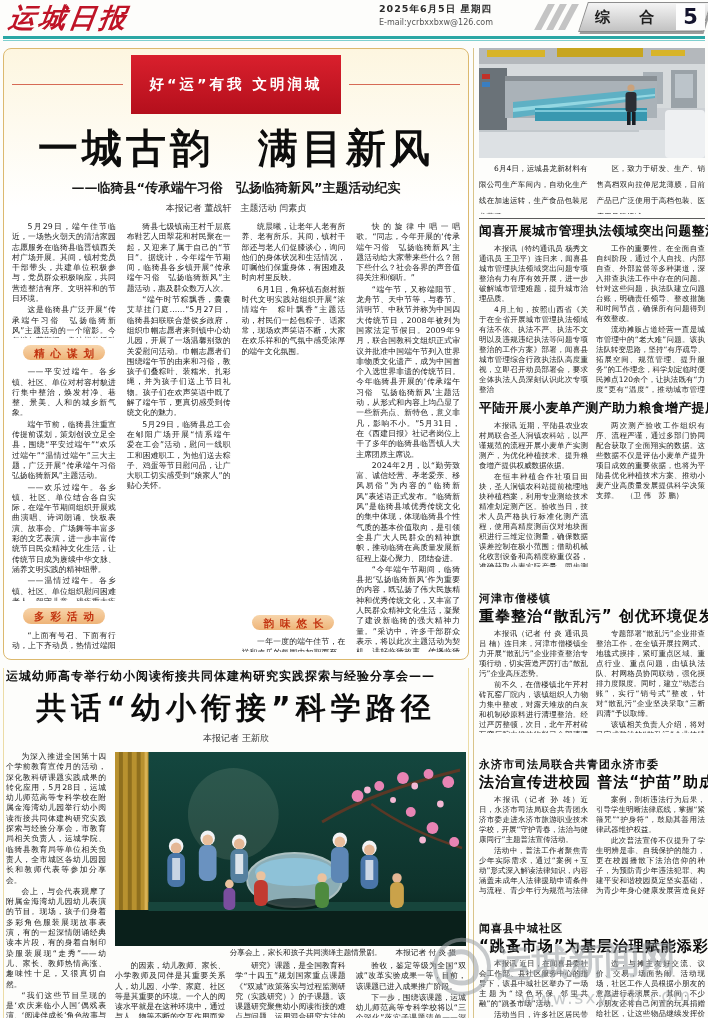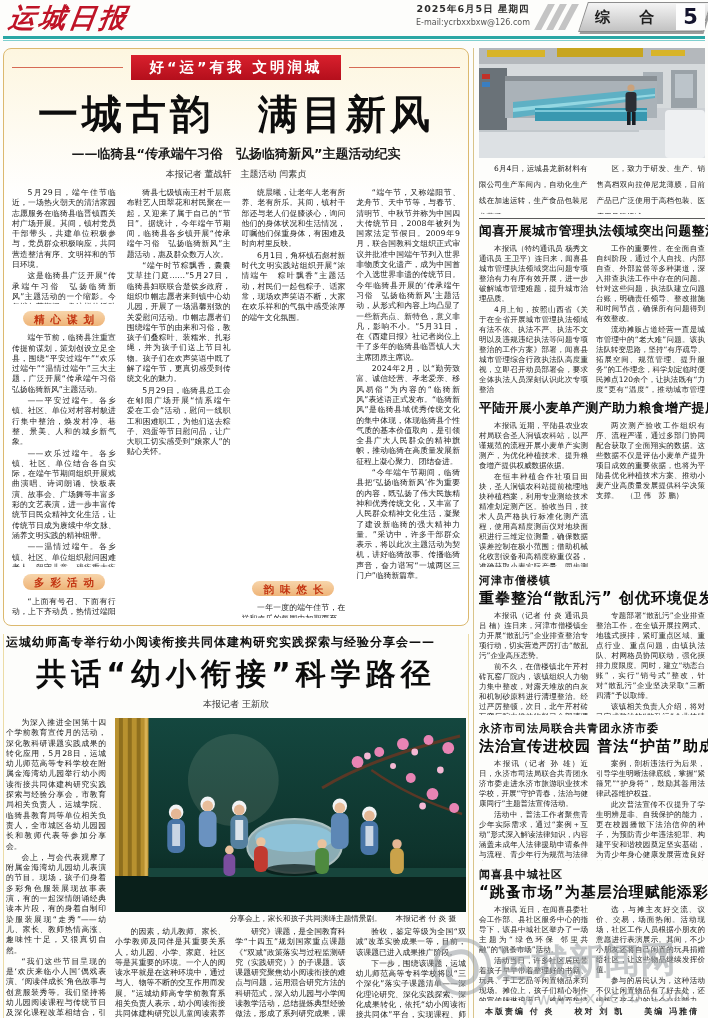--- a/index.html
+++ b/index.html
@@ -6,21 +6,21 @@
   html,body { width:708px; }
   body { height:1018px; position:relative; background:#fdfdfb; overflow:hidden;
          font-family:"DejaVu Sans", sans-serif; color:#151515; }
   .page { width:708px; height:1018px; position:relative; padding:0 3px; }
 
   
   .masthead { position:relative; height:36px; }
   .logo { position:absolute; left:6px; top:0; font-family:"DejaVu Serif", serif;
           font-style:italic; font-weight:bold; font-size:27px; color:#bf1427;
           letter-spacing:3px; transform:skewX(-8deg); }
-  .mast-mid { position:absolute; left:400px; top:3px; width:140px; text-align:center; }
+  .mast-mid { position:absolute; left:376px; top:3px; width:140px; }
   .mast-date { font-size:9.5px; font-weight:bold; color:#2b2b2b; letter-spacing:1px; }
   .mast-email { font-size:8px; color:#555; margin-top:2px; }
   .slashes { position:absolute; left:538px; top:4px; display:flex; gap:5px; }
   .slash { width:7px; height:26px; background:#c4c4c4; transform:skewX(-28deg); }
   .section-box { position:absolute; left:580px; top:2px; width:124px; height:30px;
                  transform:skewX(-18deg); background:linear-gradient(180deg,#f4f4f4,#c2c2c2);
                  border:1px solid #8d8d8d; box-shadow:2px 2px 0 #9d9d9d; }
   .section-inner { transform:skewX(18deg); height:100%; display:flex; align-items:center;
                    justify-content:center; gap:10px; }
   .section-label { font-size:15px; font-weight:bold; color:#1d1d1d; letter-spacing:12px; padding-left:10px;}
@@ -34,21 +34,21 @@
   .left-region { width:466px; }
   .v-divider { width:1px; background:#d9c48a; margin:0 5px 0 4px; }
   .right-region { width:226px; }
 
   
   .feature-box { border:1px solid #dcb96f; border-radius:8px; padding:5px 8px 7px;
                  background:linear-gradient(180deg,#fdf6e0 0%, #ffffff 26%); }
   .banner-row { display:flex; align-items:center; gap:8px; margin-top:1px; }
   .banner-row::before, .banner-row::after { content:""; flex:1; height:1px; background:#d66a55; }
   .banner { background:linear-gradient(180deg,#d9202d,#b40f1c); color:#fff; font-weight:bold;
-            font-size:14.5px; letter-spacing:3px; padding:3px 18px; }
+            font-size:14.5px; letter-spacing:3px; padding:20px 18px; }
   .f-headline { text-align:center; font-size:40px; font-weight:900; letter-spacing:4px;
                 color:#0d0d0d; margin:7px 0 3px; white-space:nowrap; }
   .f-subhead { text-align:center; font-size:13px; font-weight:bold; color:#1a1a1a; }
   .f-byline { text-align:center; font-size:9px; color:#333; margin:5px 0 7px; }
   .fcols { display:flex; gap:11px; height:430px; overflow:hidden; }
   .fcol { flex:1; overflow:hidden; }
   .bodytext { font-size:7.8px; line-height:10.3px; text-align:justify; color:#1c1c1c; }
   .bodytext p { text-indent:2em; margin-bottom:1px; }
   .clip { overflow:hidden; }
   .h116 { height:116px; } .h234 { height:234px; } .h386 { height:386px; }
@@ -75,21 +75,21 @@
 
   
   .factory-photo { width:100%; height:110px; display:block; background:#ccd0d4; }
   .cap-cols { display:flex; gap:9px; height:53px; overflow:hidden; margin-top:3px; }
   .cap-col { flex:1; font-size:7.5px; line-height:16px; text-align:justify; color:#222; overflow:hidden; }
   .cap-col p { text-indent:2em; }
   .credit { text-align:right; text-indent:0 !important; padding-right:2px; }
   .rule-dark { border-top:1.5px solid #5a5a5a; margin:4px 0 2px; }
   .r-art h3.small { text-align:center; font-size:12.8px; font-weight:bold; color:#0e0e0e;
                     margin:4px 0 4px; letter-spacing:0.5px; white-space:nowrap; }
-  .r-kicker { font-size:11px; font-weight:bold; color:#151515; margin:6px 0 1px; letter-spacing:1px; }
+  .r-kicker { font-size:11px; font-weight:bold; color:#151515; margin:24px 0 1px; letter-spacing:1px; }
   .r-art h3.big { text-align:center; font-size:15px; font-weight:900; color:#0b0b0b;
                   margin:1px 0 3px; letter-spacing:1px; white-space:nowrap; }
   .rcols { display:flex; gap:8px; overflow:hidden; }
   .rcol { flex:1; overflow:hidden; font-size:7.5px; line-height:10px; text-align:justify; color:#1d1d1d; }
   .rcol p { text-indent:2em; margin-bottom:1px; }
   .rh158 { height:152px; } .rh146 { height:146px; } .rh106 { height:104px; }
   .rh102 { height:102px; } .rh98 { height:96px; }
   .r-footer { margin-top:5px; text-align:center; font-size:8px; font-weight:bold;
               color:#2a2a2a; letter-spacing:2px; }
 
@@ -135,22 +135,22 @@
         <div class="f-subhead">——临猗县“传承端午习俗　弘扬临猗新风”主题活动纪实</div>
         <div class="f-byline">本报记者 董战轩　主题活动 闫素贞</div>
         <div class="fcols">
           <div class="fcol bodytext">
             <div class="clip h116">
                 <p>5月29日，端午佳节临近，一场热火朝天的清洁家园志愿服务在临猗县临晋镇西关村广场开展。其间，镇村党员干部带头，共建单位积极参与，党员群众积极响应，共同营造整洁有序、文明祥和的节日环境。</p>
                 <p>这是临猗县广泛开展“传承端午习俗　弘扬临猗新风”主题活动的一个缩影。今年端午节期间，像这样的活动在临猗县累计开展了400余场次。</p>
               </div>
             <span class="pill">精心谋划</span>
             <div class="clip h234">
+                <p>——平安过端午。各乡镇、社区、单位对村容村貌进行集中整治，焕发村净、巷整、景美、人和的城乡新气象。</p>
                 <p>端午节前，临猗县注重宣传提前谋划，策划创设立足全县，围绕“平安过端午”“欢乐过端午”“温情过端午”三大主题，广泛开展“传承端午习俗　弘扬临猗新风”主题活动。</p>
-                <p>——平安过端午。各乡镇、社区、单位对村容村貌进行集中整治，焕发村净、巷整、景美、人和的城乡新气象。</p>
                 <p>——欢乐过端午。各乡镇、社区、单位结合各自实际，在端午节期间组织开展戏曲演唱、诗词朗诵、快板表演、故事会、广场舞等丰富多彩的文艺表演，进一步丰富传统节日民众精神文化生活，让传统节日成为赓续中华文脉、涵养文明实践的精神纽带。</p>
                 <p>——温情过端午。各乡镇、社区、单位组织慰问困难老人、留守儿童、残疾重大疾病人员等特殊家庭走访，通过包粽子、话家常、送慰问品等形式，让特殊群体过好端午节。</p>
               </div>
             <span class="pill">多彩活动</span>
             <div class="clip">
                 <p>“上面有号召、下面有行动，上下齐动员，热情过端阳——”6月1日，临</p>
               </div>
           </div>
           <div class="fcol bodytext">
               <p>猗县七级镇南王村千层底布鞋艺人田翠花和村民聚在一起，又迎来了属于自己的“节日”。据统计，今年端午节期间，临猗县各乡镇开展“传承端午习俗　弘扬临猗新风”主题活动，惠及群众数万人次。</p>
@@ -161,20 +161,21 @@
             <div class="clip h386">
                 <p>统晨曦，让老年人老有所养、老有所乐。其间，镇村干部还与老人们促膝谈心，询问他们的身体状况和生活情况，叮嘱他们保重身体，有困难及时向村里反映。</p>
                 <p>6月1日，角杯镇石彪村新时代文明实践站组织开展“浓情端午　粽叶飘香”主题活动，村民们一起包粽子、话家常，现场欢声笑语不断，大家在欢乐祥和的气氛中感受浓厚的端午文化氛围。</p>
               </div>
             <span class="pill">韵味悠长</span>
             <div class="clip">
                 <p>一年一度的端午佳节，在祥和欢乐的氛围中如期而至。连日来，临猗县各乡镇、社区将传统文化与新时代文明实践相结合，以群众喜闻乐见的形式，让端午节焕发出新的时代光彩。</p>
               </div>
           </div>
           <div class="fcol bodytext">
+              <p>快的旋律中唱一唱歌。“同志，今年开展的‘传承端午习俗　弘扬临猗新风’主题活动给大家带来些什么？留下些什么？社会各界的声音值得关注和倾听。”</p>
               <p>“端午节，又称端阳节、龙舟节、天中节等，与春节、清明节、中秋节并称为中国四大传统节日，2008年被列为国家法定节假日。2009年9月，联合国教科文组织正式审议并批准中国端午节列入世界非物质文化遗产，成为中国首个入选世界非遗的传统节日。今年临猗县开展的‘传承端午习俗　弘扬临猗新风’主题活动，从形式和内容上均凸显了一些新亮点、新特色，意义非凡，影响不小。”5月31日，在《西建日报》社记者岗位上干了多年的临猗县临晋镇人大主席团原主席说。</p>
               <p>2024年2月，以“勤劳致富、诚信经营、孝老爱亲、移风易俗”为内容的“临猗新风”表述语正式发布。“临猗新风”是临猗县域优秀传统文化的集中体现，体现临猗县个性气质的基本价值取向，是引领全县广大人民群众的精神旗帜，推动临猗在高质量发展新征程上凝心聚力、团结奋进。</p>
               <p>“今年端午节期间，临猗县把‘弘扬临猗新风’作为重要的内容，既弘扬了伟大民族精神和优秀传统文化，又丰富了人民群众精神文化生活，凝聚了建设新临猗的强大精神力量。”采访中，许多干部群众表示，将以此次主题活动为契机，讲好临猗故事、传播临猗声音，奋力谱写“一城两区三门户”临猗新篇章。</p>
             </div>
         </div>
       </div>
 
       <div class="mid-article">
         <div class="m-kicker">运城幼师高专举行幼小阅读衔接共同体建构研究实践探索与经验分享会——</div>
         <div class="m-headline">共话“幼小衔接”科学路径</div>

